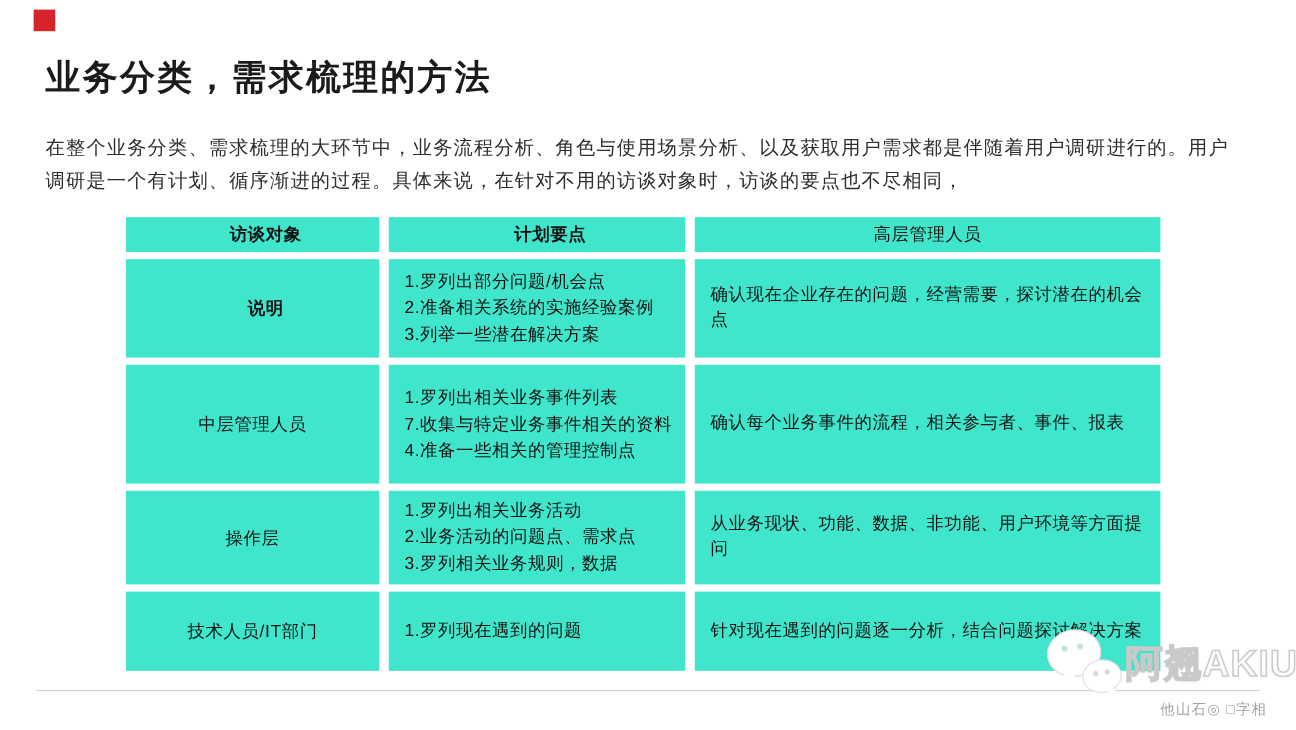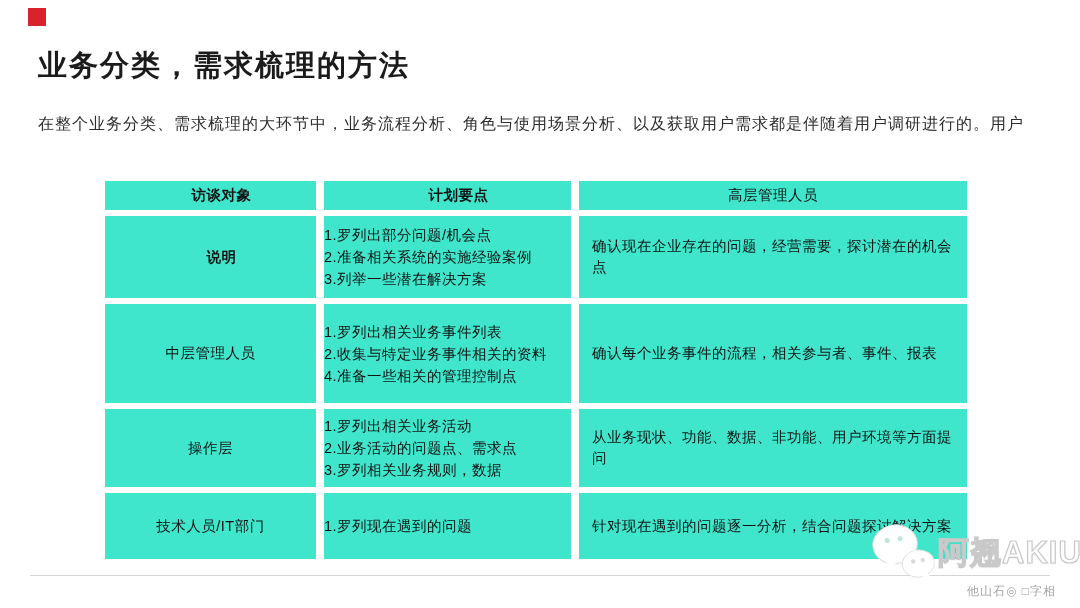--- a/index.html
+++ b/index.html
@@ -16,21 +16,21 @@
   .intro div{white-space:nowrap;}
 
   .grid{position:absolute;left:105px;top:181px;display:grid;
     grid-template-columns:211px 247px 388px;
     grid-template-rows:29px 82px 99px 78px 66px;
     gap:6px 8px;}
   .cell{background:var(--cell-teal,#3fe6cc);display:flex;align-items:center;
     font-size:14.5px;letter-spacing:.5px;color:#121212;box-sizing:border-box;}
   .cell.head{justify-content:center;font-weight:600;padding-left:22px;}
   .cell.subject{justify-content:center;text-align:center;}
-  .cell.points{padding-right:6px;}
+  .cell.points{padding-left:13px;padding-right:6px;}
   .cell.points .pts{display:block;}
   .cell.points .pt{line-height:22px;white-space:nowrap;}
   .cell.desc{padding-left:13px;padding-right:8px;line-height:21px;}
 
   .bottom-line{position:absolute;left:30px;top:575px;width:1020px;height:1px;
     background:var(--line-gray,#d4d4d4);z-index:1;}
 
   .watermark{position:absolute;left:872px;top:518px;z-index:3;display:flex;align-items:flex-start;}
   .wechat-icon{width:62px;height:68px;transform:rotate(-8deg);}
   .brand{margin-left:4px;margin-top:14px;font-size:31px;font-weight:700;letter-spacing:1px;
@@ -42,20 +42,21 @@
 <body>
 
 <div class="slide">
 
   <div class="accent-square"></div>
 
   <h1 class="page-title">业务分类，需求梳理的方法</h1>
 
   <div class="intro">
     <div>在整个业务分类、需求梳理的大环节中，业务流程分析、角色与使用场景分析、以及获取用户需求都是伴随着用户调研进行的。用户</div>
+    <div>调研是一个有计划、循序渐进的过程。具体来说，在针对不用的访谈对象时，访谈的要点也不尽相同，</div>
   </div>
 
   <div class="grid">
 
     <div class="cell head">访谈对象</div>
     <div class="cell head">计划要点</div>
     <div class="cell subject">高层管理人员</div>
 
     <div class="cell head">说明</div>
     <div class="cell points">
@@ -64,21 +65,21 @@
         <div class="pt">2.准备相关系统的实施经验案例</div>
         <div class="pt">3.列举一些潜在解决方案</div>
       </div>
     </div>
     <div class="cell desc">确认现在企业存在的问题，经营需要，探讨潜在的机会点</div>
 
     <div class="cell subject">中层管理人员</div>
     <div class="cell points">
       <div class="pts">
         <div class="pt">1.罗列出相关业务事件列表</div>
-        <div class="pt">2.收集与特定业务事件相关的资料</div>
+        <div class="pt">7.收集与特定业务事件相关的资料</div>
         <div class="pt">4.准备一些相关的管理控制点</div>
       </div>
     </div>
     <div class="cell desc">确认每个业务事件的流程，相关参与者、事件、报表</div>
 
     <div class="cell subject">操作层</div>
     <div class="cell points">
       <div class="pts">
         <div class="pt">1.罗列出相关业务活动</div>
         <div class="pt">2.业务活动的问题点、需求点</div>

